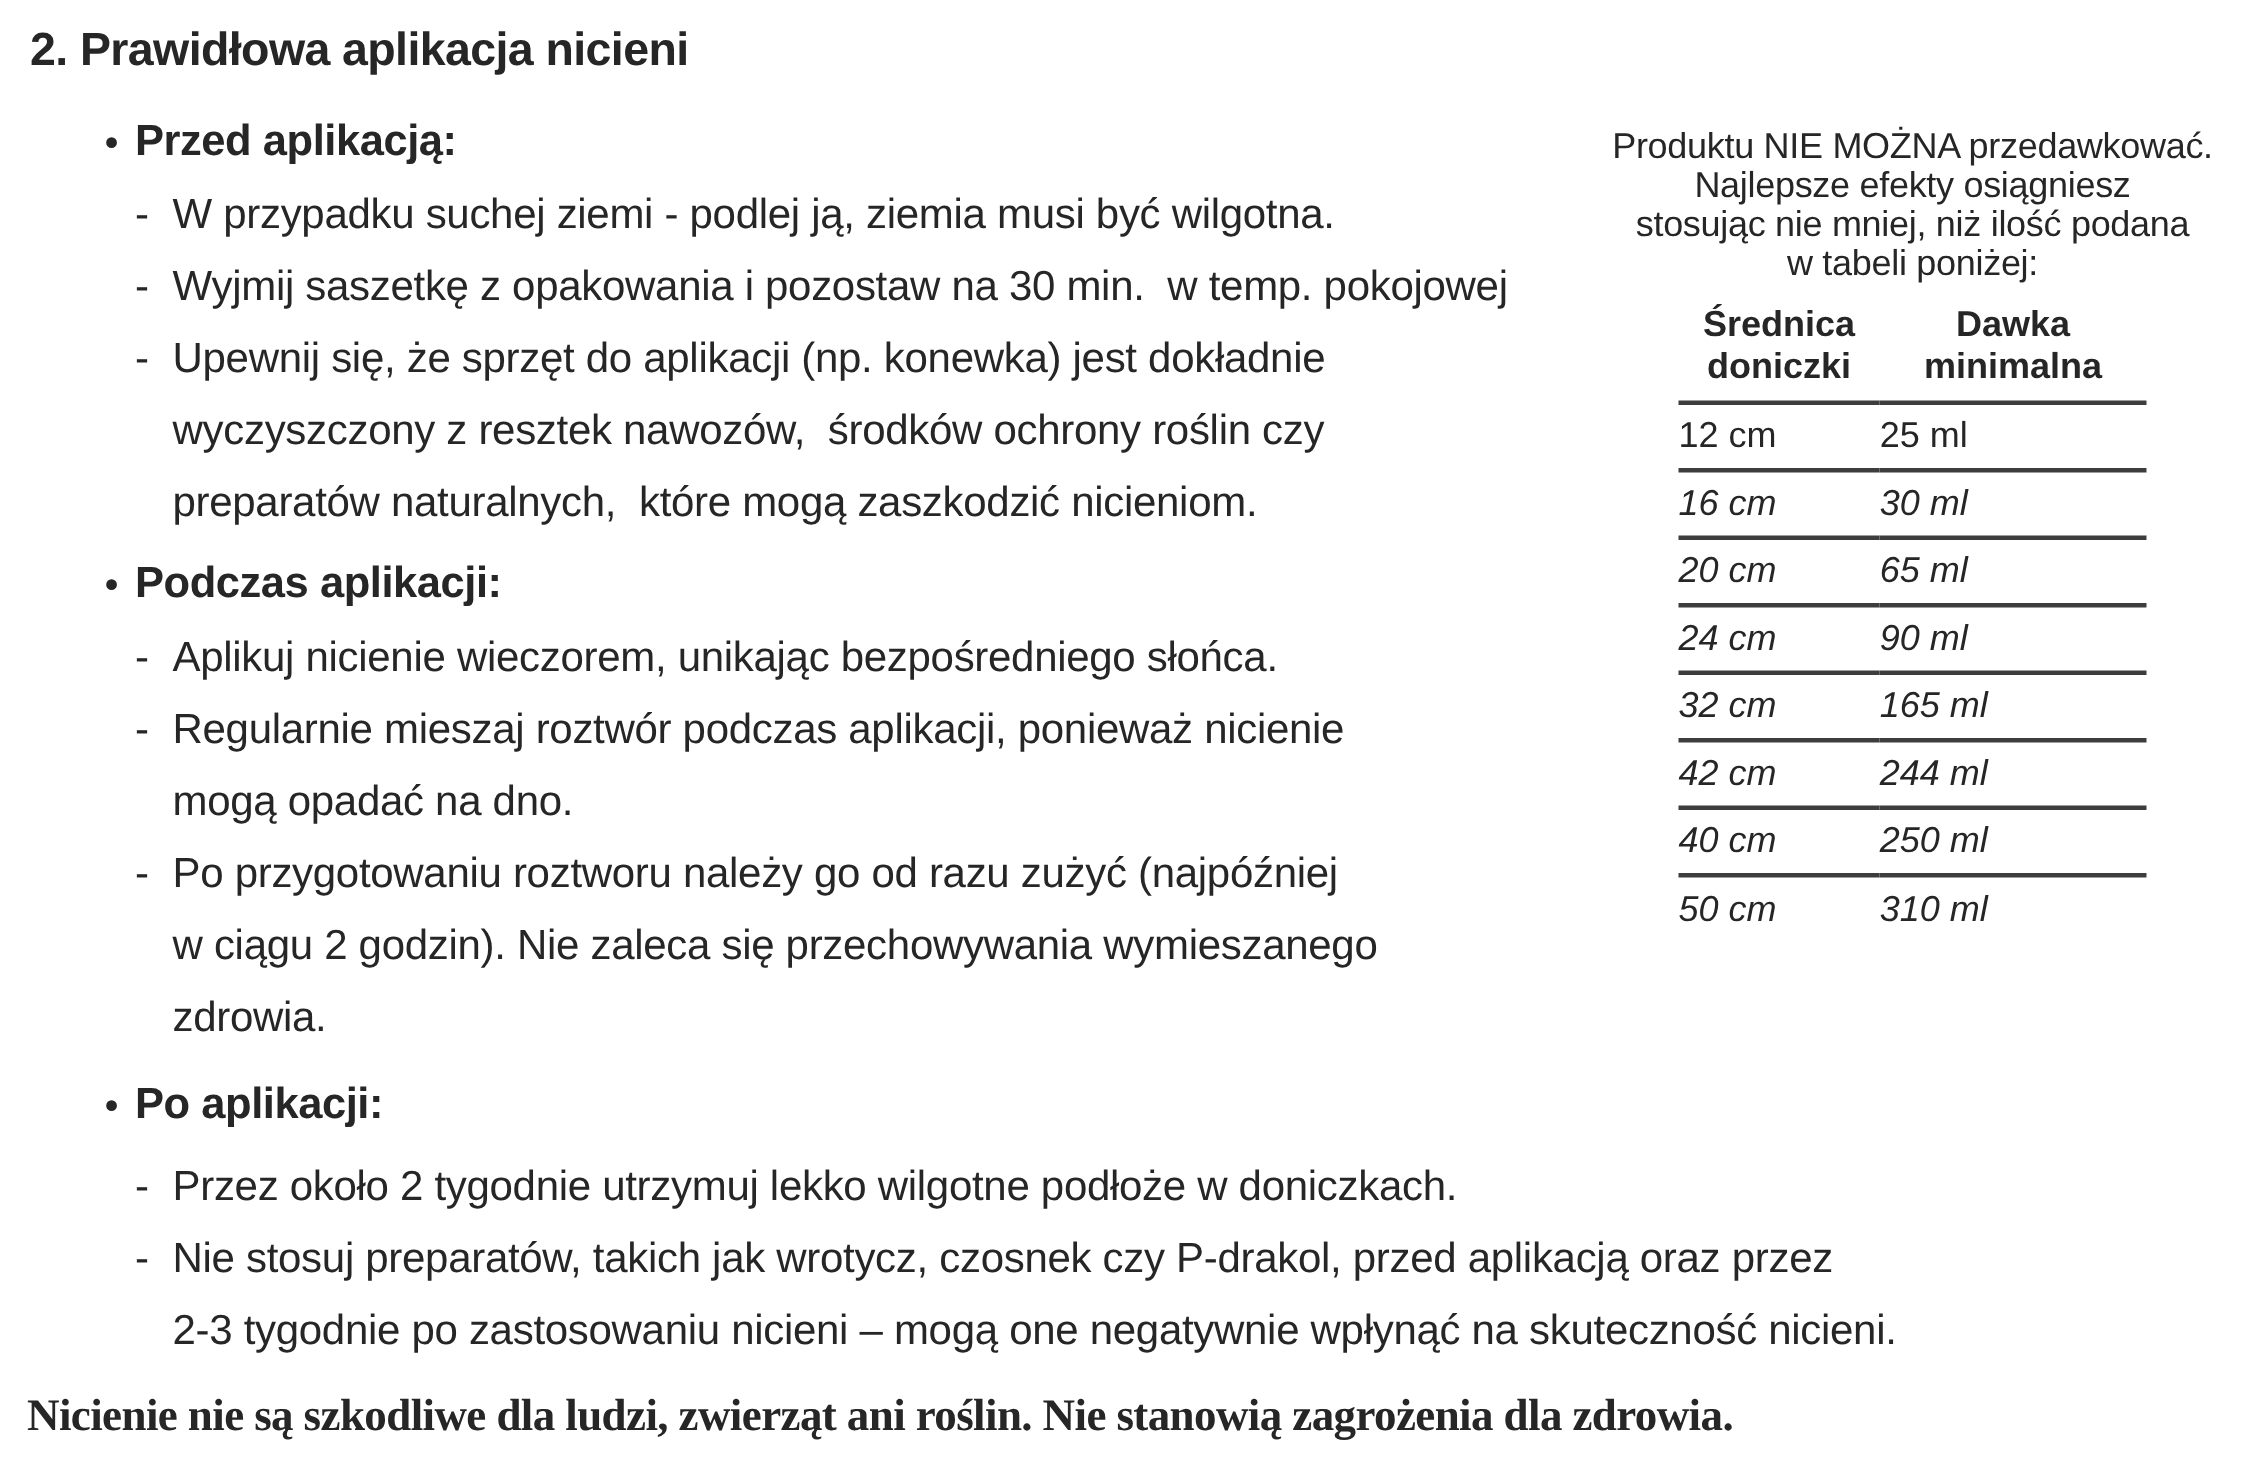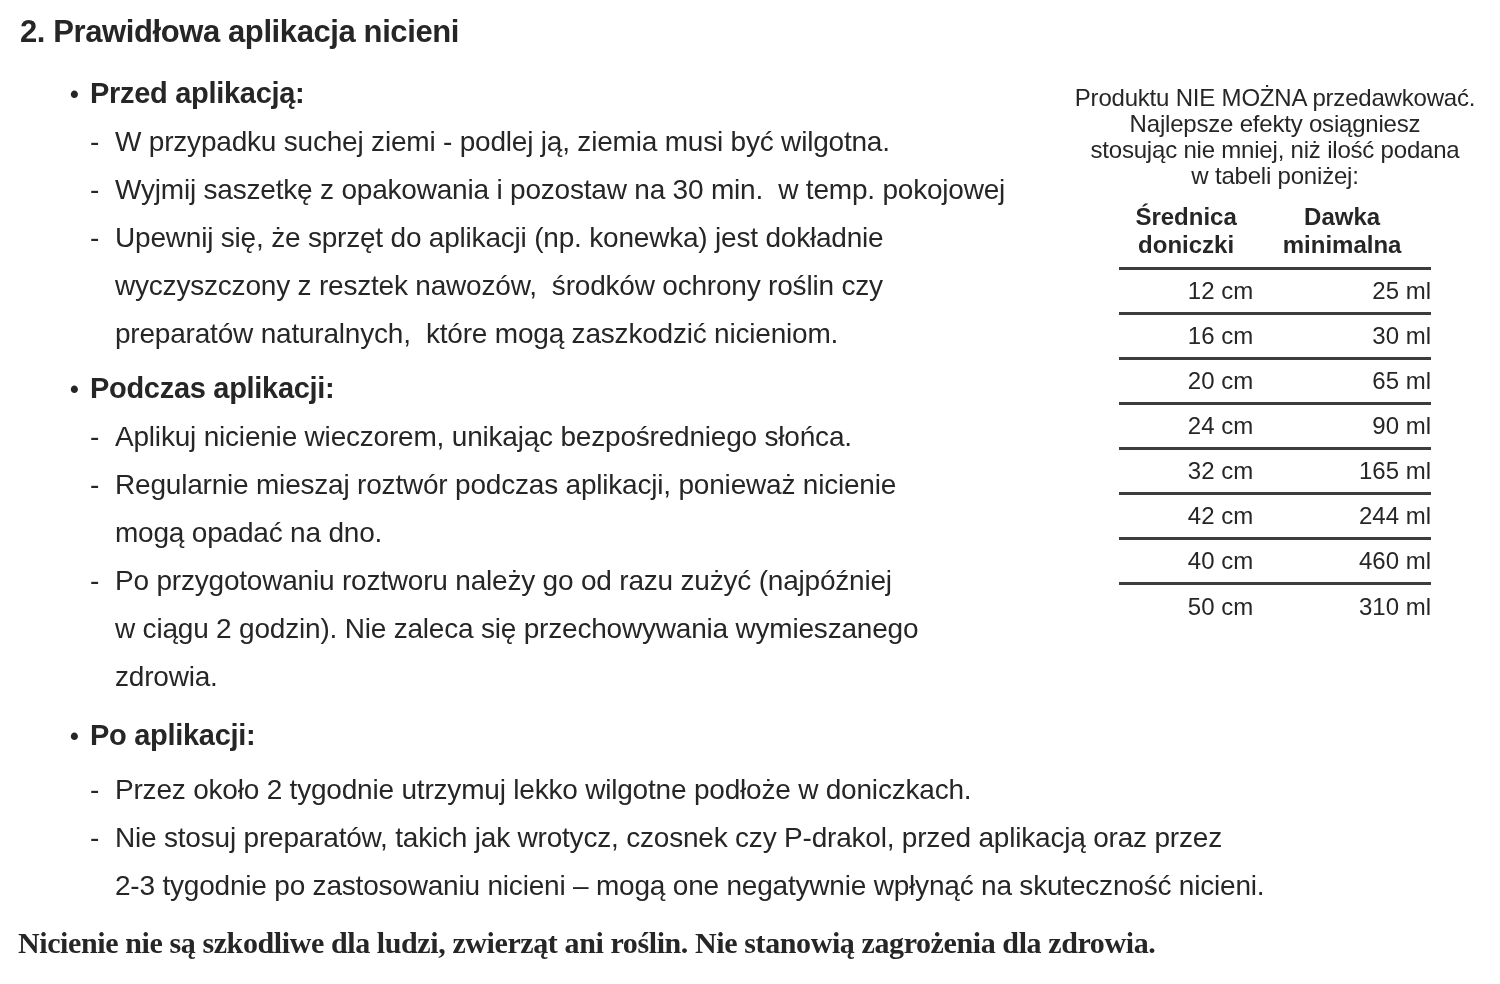--- a/index.html
+++ b/index.html
@@ -6,21 +6,21 @@
   html,body { background:#ffffff; }
   body {
     width:1500px; height:984px;
     position:relative; overflow:hidden;
     font-family:"Liberation Sans", sans-serif;
     color:var(--text, #262626);
   }
   .page { position:relative; width:1500px; height:984px; background:var(--bg,#fff); }
 
   
-  .left { position:absolute; left:0; top:11px; width:1500px; padding:2px 0 0 20px; }
+  .left { position:absolute; left:0; top:0; width:1500px; padding:14px 0 0 20px; }
   .title { font-size:31px; font-weight:700; line-height:38px; letter-spacing:-0.4px; }
   .section:nth-of-type(1) { margin-top:18px; }
   .section:nth-of-type(2) { margin-top:6px; }
   .section:nth-of-type(3) { margin-top:10px; }
   .heading { display:flex; align-items:baseline; padding-left:50px;
              font-size:29px; font-weight:700; line-height:48px; letter-spacing:-0.3px; }
   .heading .bullet { width:20px; flex:none; font-size:25px; }
   .section:nth-of-type(3) .items { margin-top:6px; }
   .item { display:flex; padding-left:70px; font-size:28px; line-height:48px; }
   .item .dash { width:25px; flex:none; }
@@ -28,22 +28,22 @@
   .footer { margin-top:9px; margin-left:-2px; font-size:30px; font-weight:700;
             line-height:48px; letter-spacing:-0.4px;font-family:Liberation Serif, serif; }
 
   
   .aside { position:absolute; left:1060px; top:85px; width:430px; }
   .note { text-align:center; font-size:24px; line-height:26px; letter-spacing:-0.2px; }
   .dose-table { width:312px; margin:14px auto 0; border-collapse:collapse; table-layout:fixed; }
   .dose-table th:first-child, .dose-table td:first-child { width:43%; }
   .dose-table th { font-size:24px; font-weight:700; line-height:28px; text-align:center;
                    padding-bottom:8px; border-bottom:3px solid var(--rule,#3d3d3d); }
-  .dose-table td { font-size:24px; text-align:right; height:45px; vertical-align:middle; }
-  .dose-table tbody tr + tr td { border-top:3px solid var(--rule,#3d3d3d); }
+  .dose-table td { font-size:24px; text-align:left; height:45px; vertical-align:middle; }
+  .dose-table tbody tr + tr td { border-top:3px solid var(--rule,#3d3d3d);font-style:italic; }
 </style>
 </head>
 <body>
 
 <div class="page">
 
   <main class="left">
     <h1 class="title">2. Prawidłowa aplikacja nicieni</h1>
     <div id="sections">
         <section class="section">
@@ -168,21 +168,21 @@
           <tr class="row">
             <td class="cell">32 cm</td>
             <td class="cell">165 ml</td>
           </tr>
           <tr class="row">
             <td class="cell">42 cm</td>
             <td class="cell">244 ml</td>
           </tr>
           <tr class="row">
             <td class="cell">40 cm</td>
-            <td class="cell">460 ml</td>
+            <td class="cell">250 ml</td>
           </tr>
           <tr class="row">
             <td class="cell">50 cm</td>
             <td class="cell">310 ml</td>
           </tr>
         </tbody>
     </table>
   </aside>
 
 </div>

